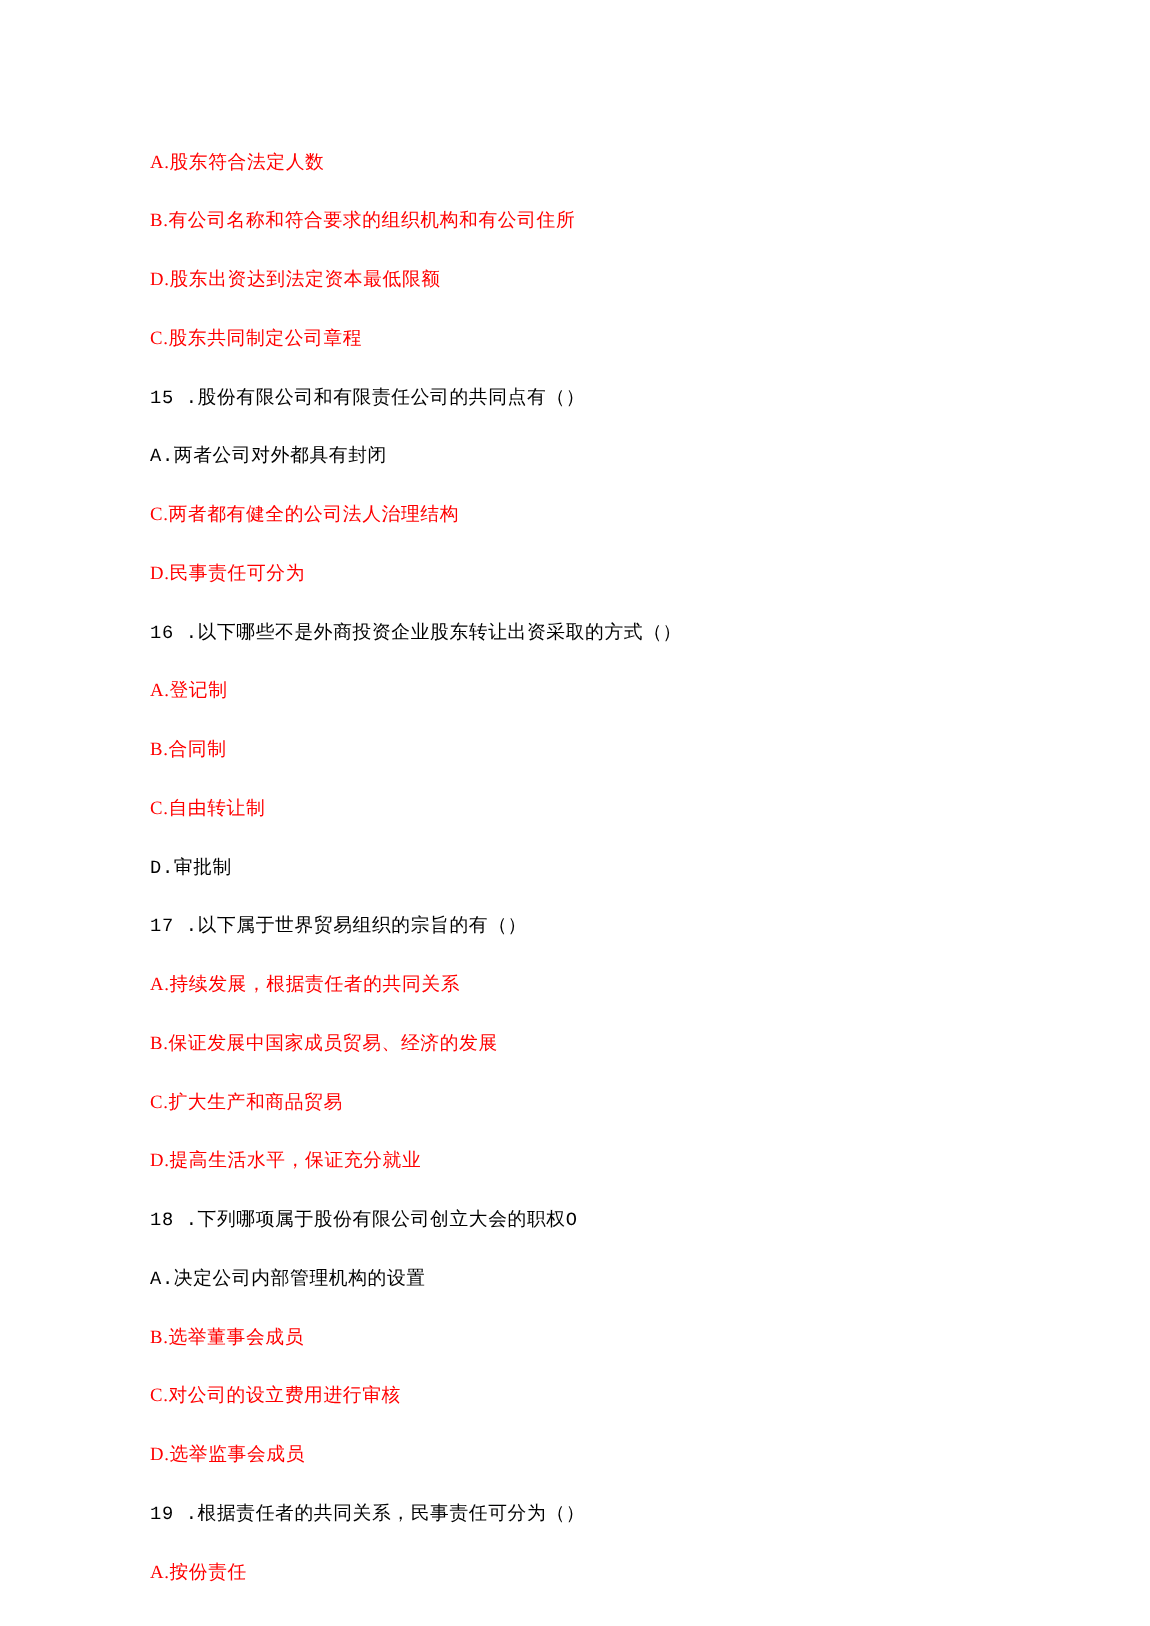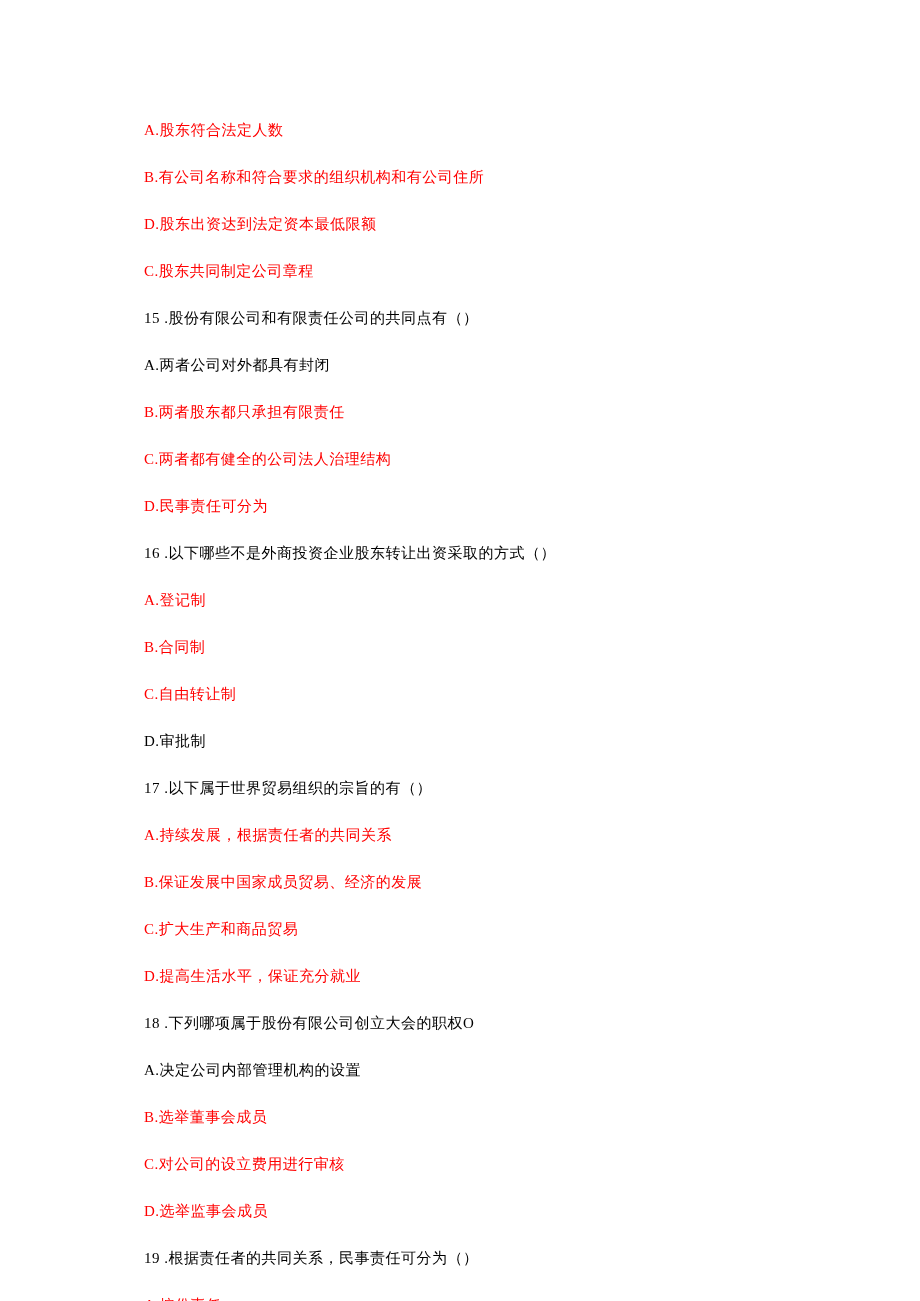--- a/index.html
+++ b/index.html
@@ -11,41 +11,40 @@
   }
   .page {
     padding: 120px 120px 60px 120px;
     box-sizing: border-box;
   }
   .line {
     font-size: 15px;
     line-height: 1.4;
     margin-bottom: 26px;
     letter-spacing: 0.5px;
-    margin-left: 24px;
   }
   .red {
     color: #ff0000;
   }
   .black {
     color: #000000;
+    font-family: Liberation Mono, monospace;
   }
 </style>
 </head>
 <body>
 
 <div class="page">
   <div id="content">
       <div class="line red">A.股东符合法定人数</div>
       <div class="line red">B.有公司名称和符合要求的组织机构和有公司住所</div>
       <div class="line red">D.股东出资达到法定资本最低限额</div>
       <div class="line red">C.股东共同制定公司章程</div>
       <div class="line black">15    .股份有限公司和有限责任公司的共同点有（）</div>
       <div class="line black">A.两者公司对外都具有封闭</div>
-      <div class="line red">B.两者股东都只承担有限责任</div>
       <div class="line red">C.两者都有健全的公司法人治理结构</div>
       <div class="line red">D.民事责任可分为</div>
       <div class="line black">16    .以下哪些不是外商投资企业股东转让出资采取的方式（）</div>
       <div class="line red">A.登记制</div>
       <div class="line red">B.合同制</div>
       <div class="line red">C.自由转让制</div>
       <div class="line black">D.审批制</div>
       <div class="line black">17    .以下属于世界贸易组织的宗旨的有（）</div>
       <div class="line red">A.持续发展，根据责任者的共同关系</div>
       <div class="line red">B.保证发展中国家成员贸易、经济的发展</div>

